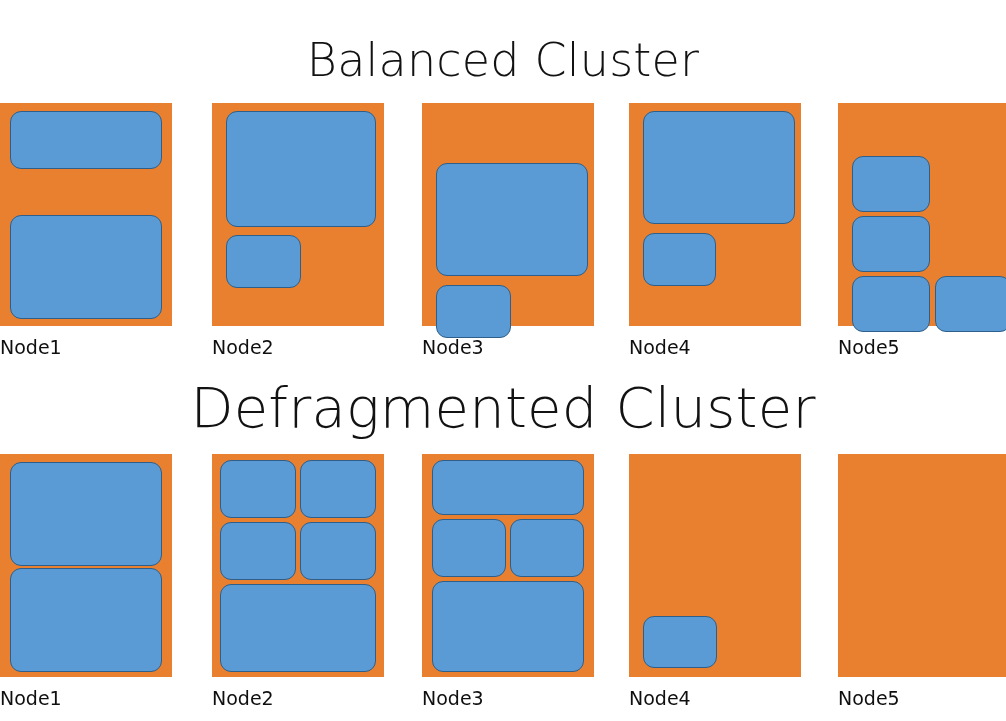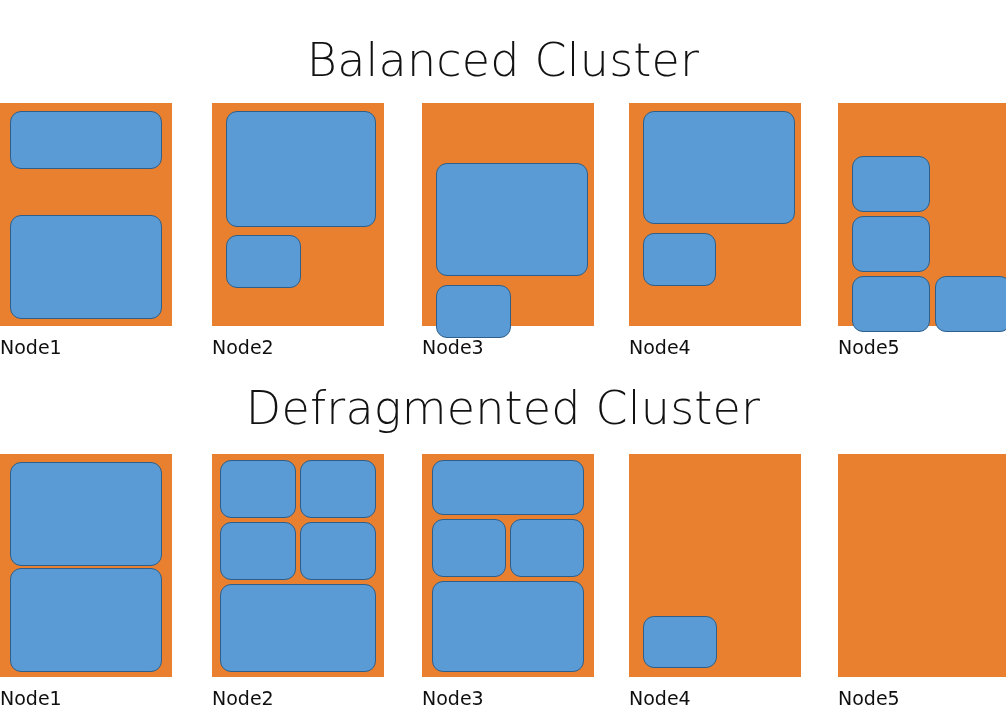--- a/index.html
+++ b/index.html
@@ -90,21 +90,21 @@
     </div>
     <div class="node-label" style="left: 629px; width: 172px; top: 328px; color: rgb(15, 15, 15);">Node4</div>
     <div class="node" style="left: 838px; top: 95px; width: 168px; height: 223px;">
       <div class="node-panel" style="background: rgb(232, 128, 47);"></div>
       <div class="vm" style="left: 14px; top: 53px; width: 78px; height: 56px; background: rgb(91, 155, 213); border-color: rgb(46, 95, 138);"></div>
       <div class="vm" style="left: 14px; top: 113px; width: 78px; height: 56px; background: rgb(91, 155, 213); border-color: rgb(46, 95, 138);"></div>
       <div class="vm" style="left: 14px; top: 173px; width: 78px; height: 56px; background: rgb(91, 155, 213); border-color: rgb(46, 95, 138);"></div>
       <div class="vm" style="left: 97px; top: 173px; width: 76px; height: 56px; background: rgb(91, 155, 213); border-color: rgb(46, 95, 138);"></div>
     </div>
     <div class="node-label" style="left: 838px; width: 168px; top: 328px; color: rgb(15, 15, 15);">Node5</div>
-    <div class="section-title" style="top: 373px; font-size: 46px; line-height: 54px; color: rgb(18, 18, 18);">Defragmented Cluster</div>
+    <div class="section-title" style="top: 373px; font-size: 56px; line-height: 54px; color: rgb(18, 18, 18);">Defragmented Cluster</div>
     <div class="node" style="left: 0px; top: 446px; width: 172px; height: 223px;">
       <div class="node-panel" style="background: rgb(232, 128, 47);"></div>
       <div class="vm" style="left: 10px; top: 8px; width: 152px; height: 104px; background: rgb(91, 155, 213); border-color: rgb(46, 95, 138);"></div>
       <div class="vm" style="left: 10px; top: 114px; width: 152px; height: 104px; background: rgb(91, 155, 213); border-color: rgb(46, 95, 138);"></div>
     </div>
     <div class="node-label" style="left: 0px; width: 172px; top: 679px; color: rgb(15, 15, 15);">Node1</div>
     <div class="node" style="left: 212px; top: 446px; width: 172px; height: 223px;">
       <div class="node-panel" style="background: rgb(232, 128, 47);"></div>
       <div class="vm" style="left: 8px; top: 6px; width: 76px; height: 58px; background: rgb(91, 155, 213); border-color: rgb(46, 95, 138);"></div>
       <div class="vm" style="left: 88px; top: 6px; width: 76px; height: 58px; background: rgb(91, 155, 213); border-color: rgb(46, 95, 138);"></div>

